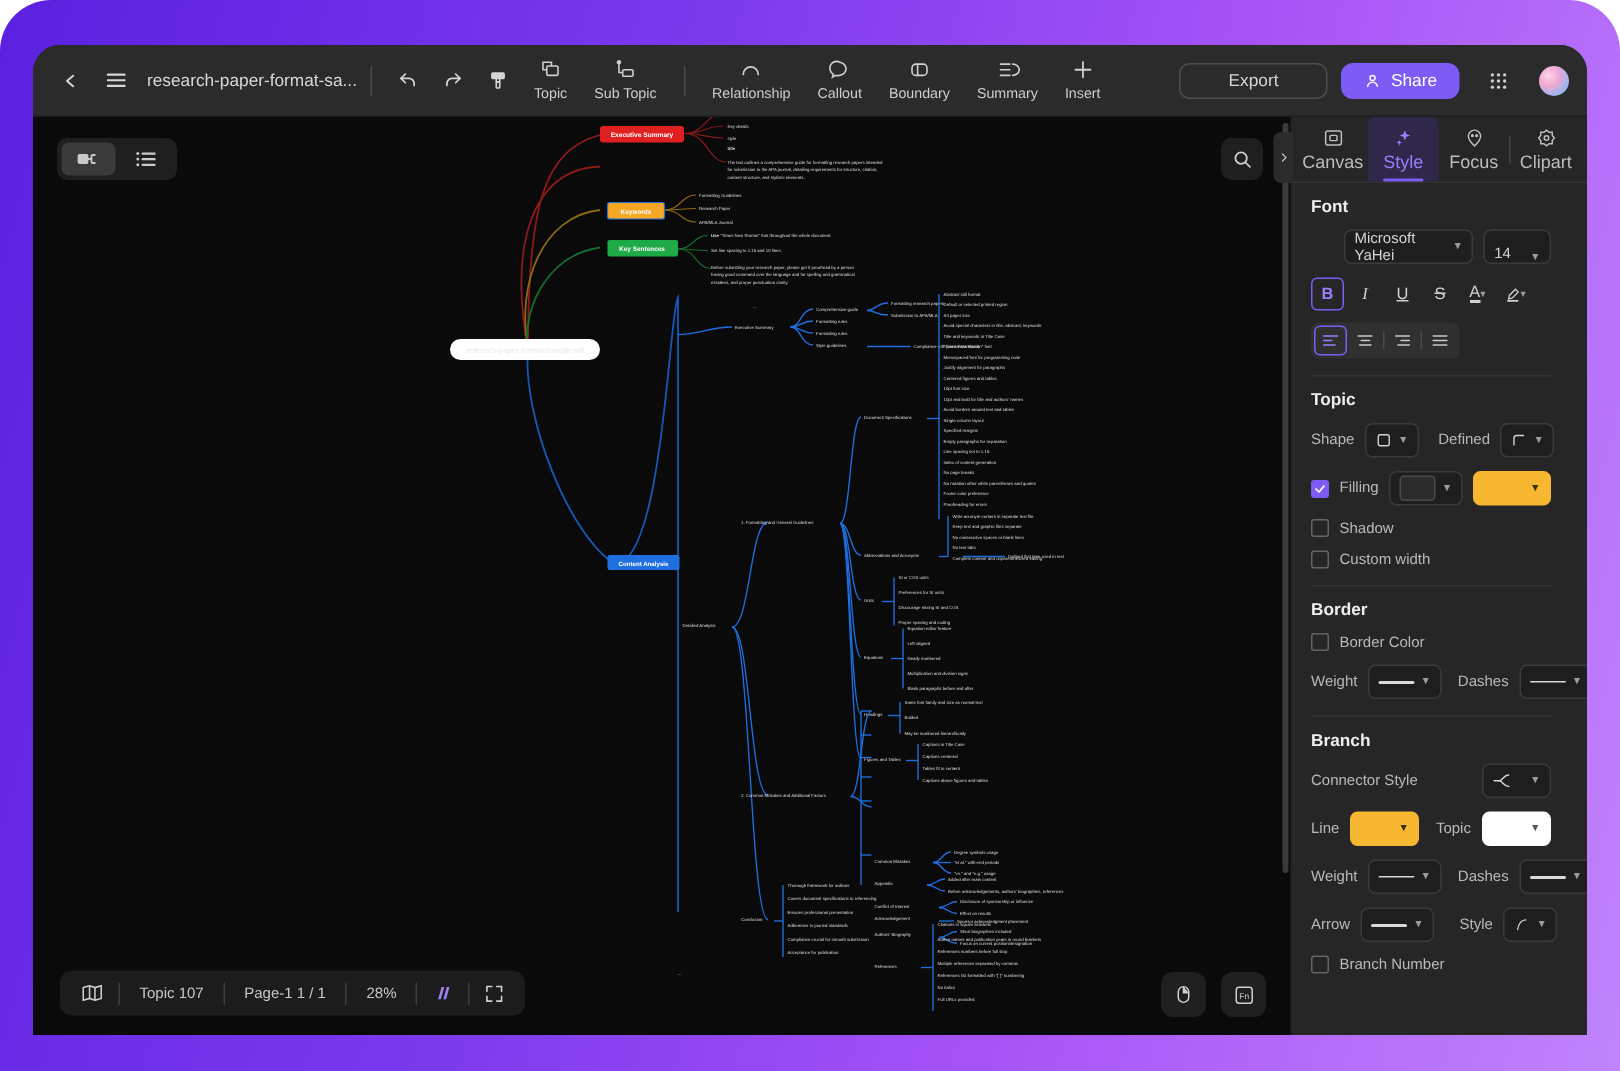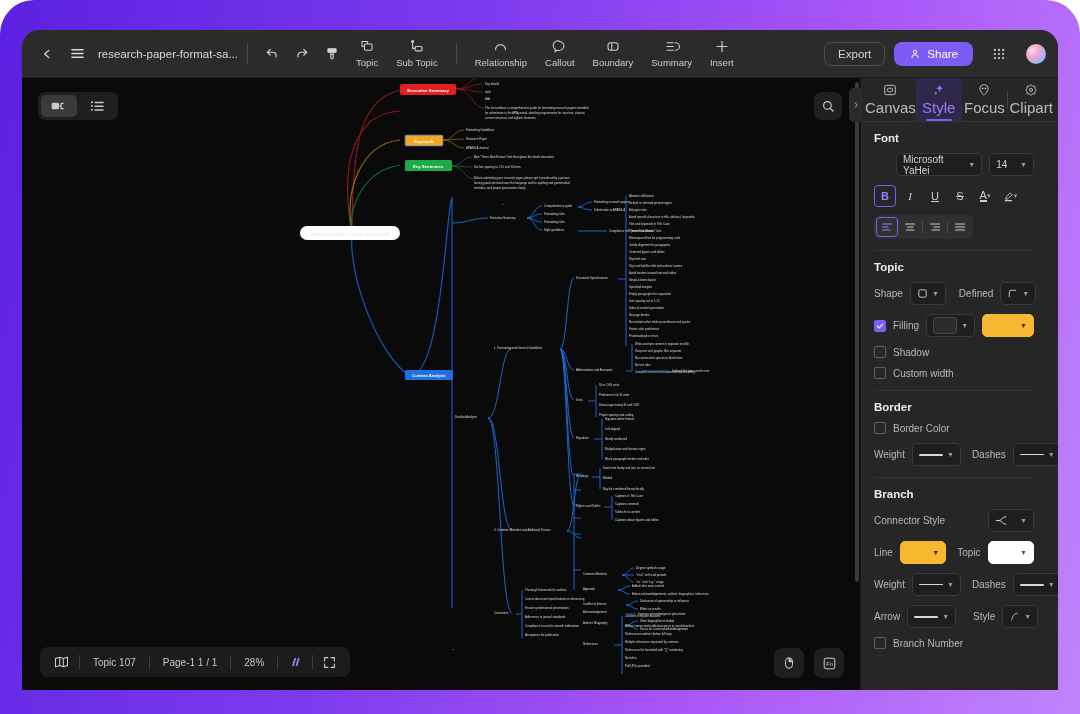--- a/index.html
+++ b/index.html
@@ -32,21 +32,21 @@
   #doc-title { color: #d8d8d8; font-size: 11.5px; white-space: nowrap; margin-left: 6px; }
   .vsep { width: 1px; height: 20px; background: #4a4a4a; margin: 0 9px; flex: 0 0 auto; }
   .tool {
     display: flex; flex-direction: column; align-items: center; justify-content: center;
     gap: 3px; color: #cfcfcf; padding: 0 9px; min-width: 34px; flex: 0 0 auto;
   }
   .tool .lbl { font-size: 9.5px; color: #cdcdcd; white-space: nowrap; }
   .spacer { flex: 1 1 auto; }
   #export-btn {
     color: #d6d6d6; font-size: 11.5px; border: 1px solid #4d4d4d; border-radius: 7px;
-    padding: 5px 13px; background: transparent;
+    padding: 5px 32px; background: transparent;
   }
   #share-btn {
     display:flex; align-items:center; gap:6px;
     background: #7c5cf5; color: #fff; font-size: 11.5px; border-radius: 8px;
     padding: 6px 15px; margin-left: 9px; border: none;
   }
   #grid-btn { margin-left: 11px; color: #cfcfcf; }
   #avatar {
     width: 20px; height: 20px; border-radius: 50%; margin-left: 12px; margin-right: 12px;
     background: radial-gradient(circle at 32% 32%, #ffd6e8 0%, #f0a8d0 35%, #9ab6f0 72%, #6f86d8 100%);
@@ -91,39 +91,39 @@
     position: absolute; right: 0; top: 48px; width: 198px; height: 612px;
     background: #262626; border-left: 1px solid #1a1a1a;
   }
   #collapse-handle {
     position: absolute; left: -12px; top: 10px; width: 13px; height: 34px;
     background: #2b2b2b; border-radius: 5px 0 0 5px; display: flex; align-items: center;
     justify-content: center; color: #bfbfbf; font-size: 9px;
   }
   #panel-tabs { display: flex; height: 44px; border-bottom: 1px solid #333; padding: 0 4px; }
   .ptab { flex: 1; display: flex; flex-direction: column; align-items: center;
-          justify-content: center; gap: 2px; color: #bdbdbd; font-size: 15px;
+          justify-content: center; gap: 2px; color: #bdbdbd; font-size: 12px;
           position: relative; }
   .ptab.active { color: #9b7cff; background: #30284a; border-radius: 5px 5px 0 0; }
   .ptab.active::after { content:""; position:absolute; left:22%; right:22%; bottom:0;
                         height:2px; background:#7c5cf5; border-radius:1px; }
   .tab-sep { width:1px; height:18px; background:#464646; align-self:center; }
   .sec { padding: 10px 24px 0 13px; }
   .sec-h { color: #ededed; font-size: 11.5px; font-weight: bold; margin-bottom: 9px; }
   .divider { height: 1px; background: #343434; margin: 11px 0 0 0; }
   .row { display: flex; align-items: center; gap: 7px; margin-bottom: 9px; }
   .lab { color: #b9b9b9; font-size: 10px; white-space: nowrap; }
   .sel {
     background: #1e1e1e; border: 1px solid #3a3a3a; border-radius: 5px; height: 23px;
     display: flex; align-items: center; justify-content: space-between; gap: 4px;
     padding: 0 6px; color: #d3d3d3; font-size: 10px;
   }
   .cv { font-size: 7px; color: #9c9c9c; }
   .sel-font { width: 103px; margin-left: 22px; }
-  .sel-size { width: 52px; }
+  .sel-size { width: 52px; align-items: flex-end; }
   .fmt-row { display: flex; gap: 3px; margin-bottom: 8px; align-items: center; }
   .fbtn { width: 22px; height: 22px; border-radius: 4px; display: flex; align-items: center;
           justify-content: center; color: #d0d0d0; font-size: 11px; }
   .fbtn.on { border: 1px solid #7c5cf5; color: #9b7cff; }
   .align-grp { display: inline-flex; background: #303030; border-radius: 5px; padding: 2px;
                gap: 1px; align-items: center; }
   .abtn { width: 22px; height: 20px; border-radius: 4px; display: flex; align-items: center;
           justify-content: center; }
   .abtn.on { border: 1px solid #7c5cf5; }
   .asep { width:1px; height:12px; background:#4b4b4b; }

